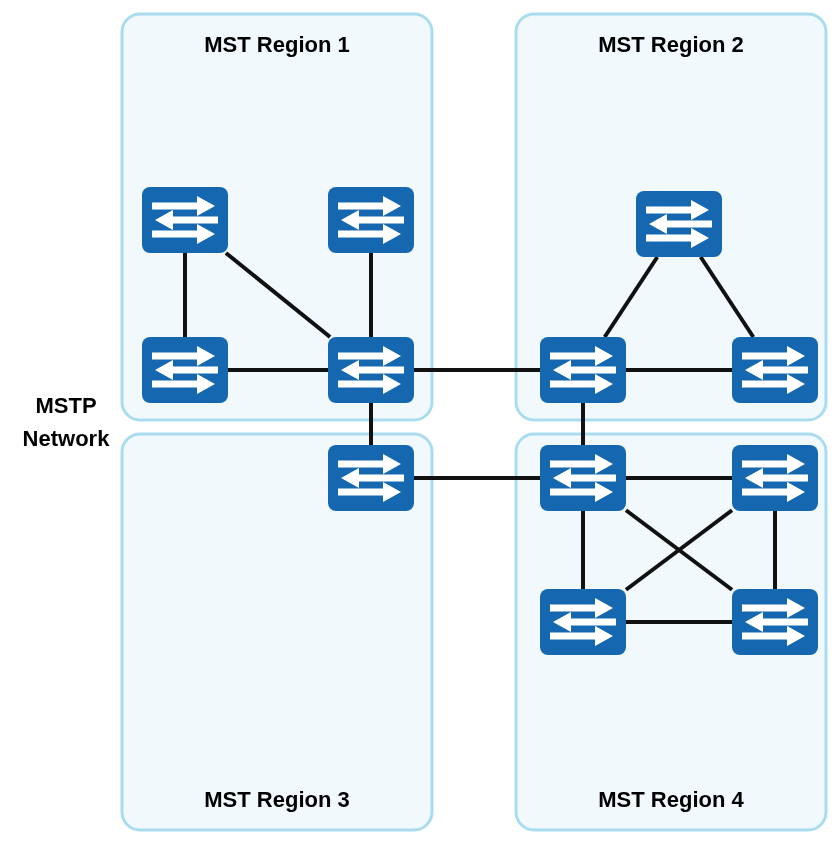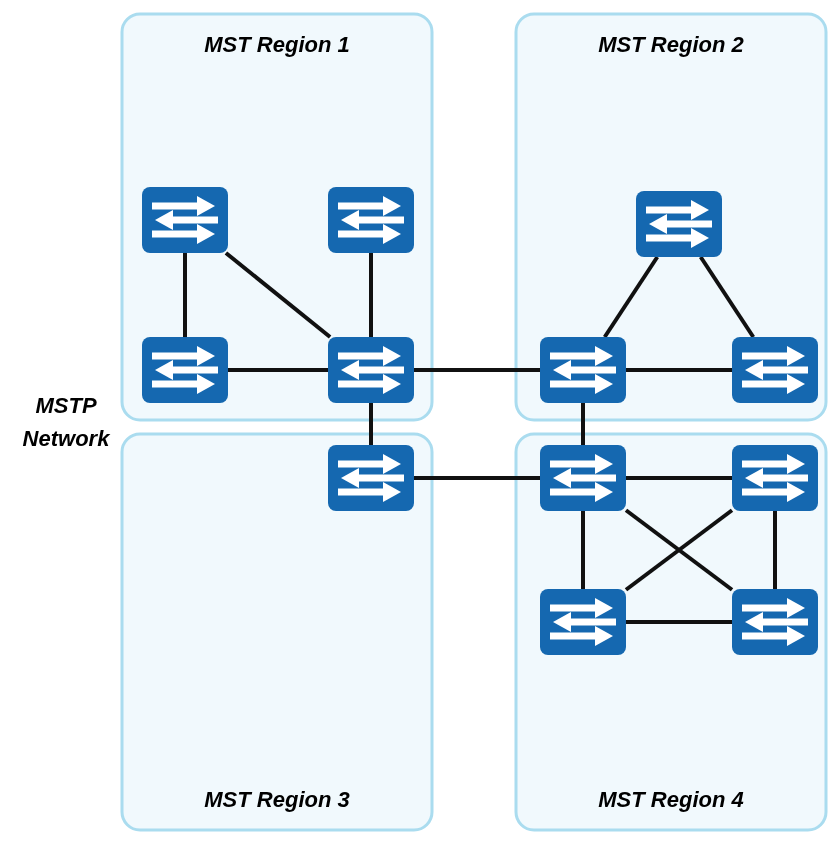--- a/index.html
+++ b/index.html
@@ -10,21 +10,20 @@
   }
   body {
     font-family: "Liberation Sans", sans-serif;
   }
   #canvas {
     position: relative;
     width: 838px;
     height: 845px;
     background: #ffffff;
     overflow: hidden;
-    font-style: italic;
   }
   #diagram-svg {
     position: absolute;
     left: 0;
     top: 0;
     width: 838px;
     height: 845px;
   }
   .region-label {
     font-family: "Liberation Sans", sans-serif;

